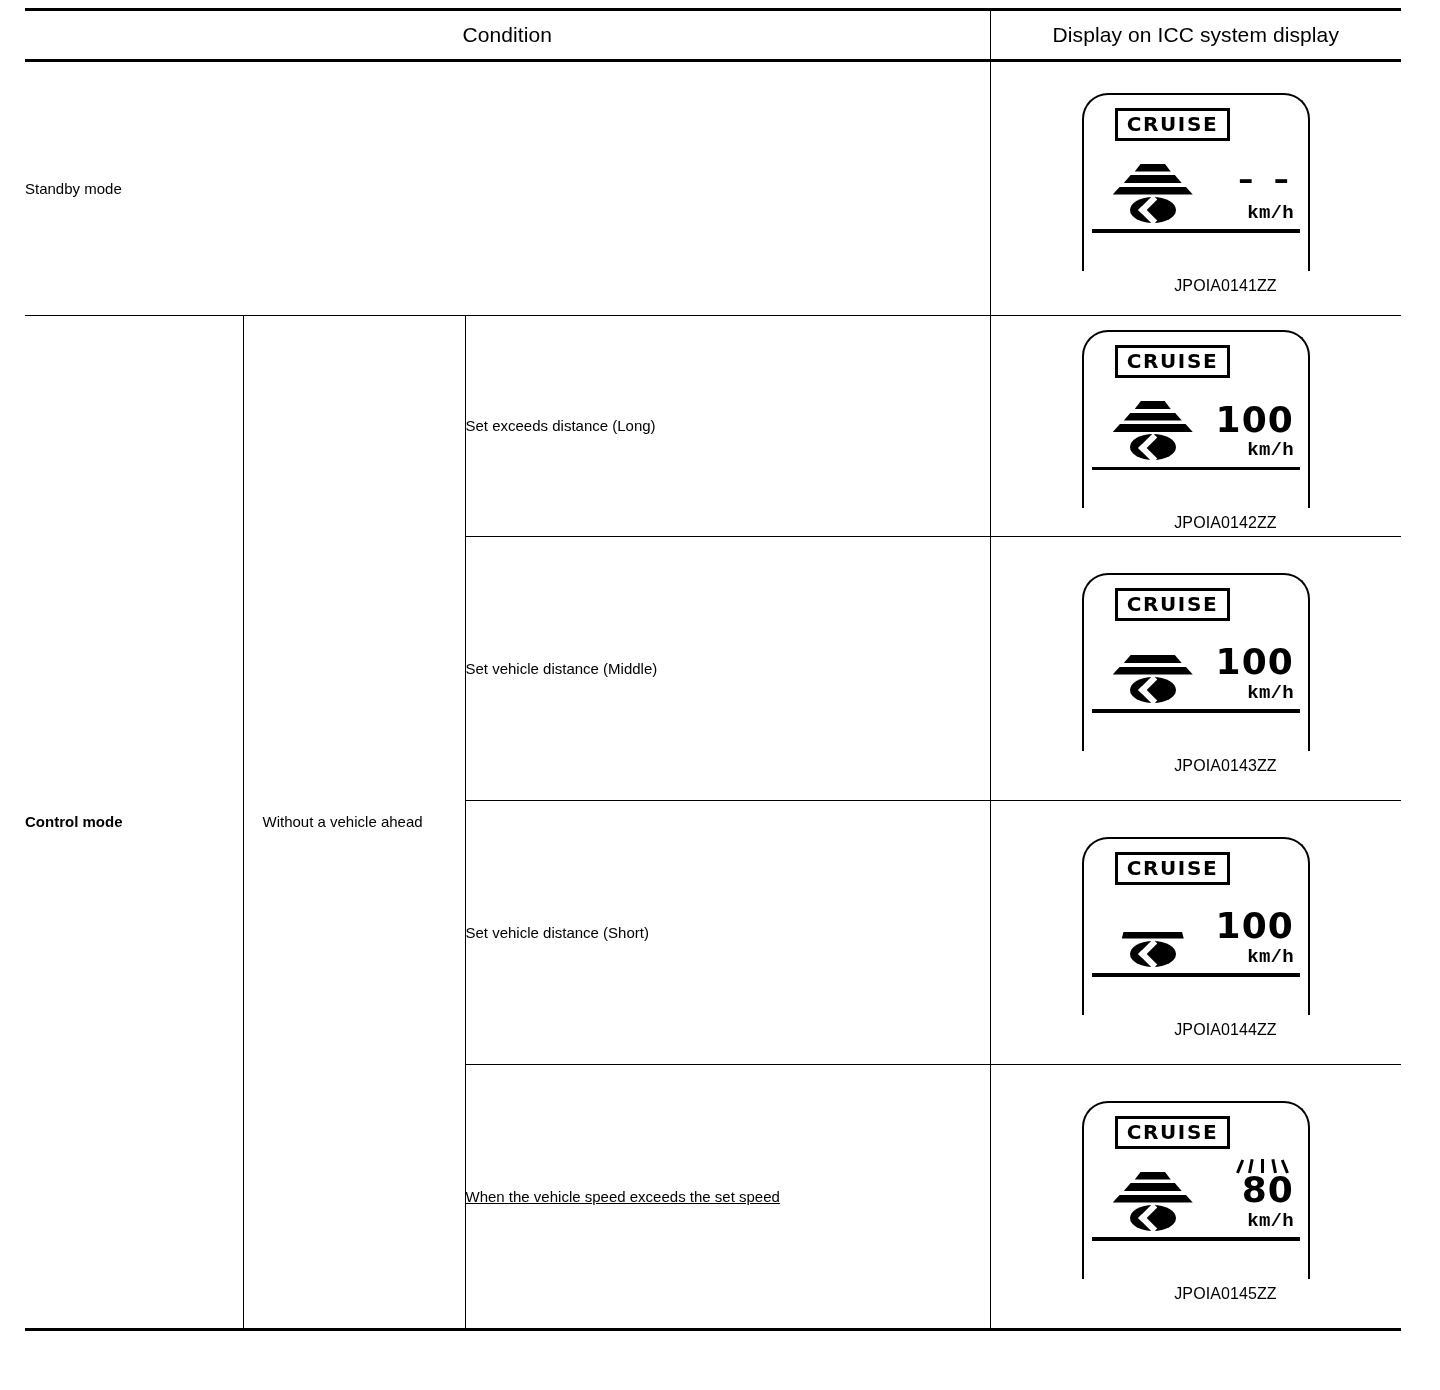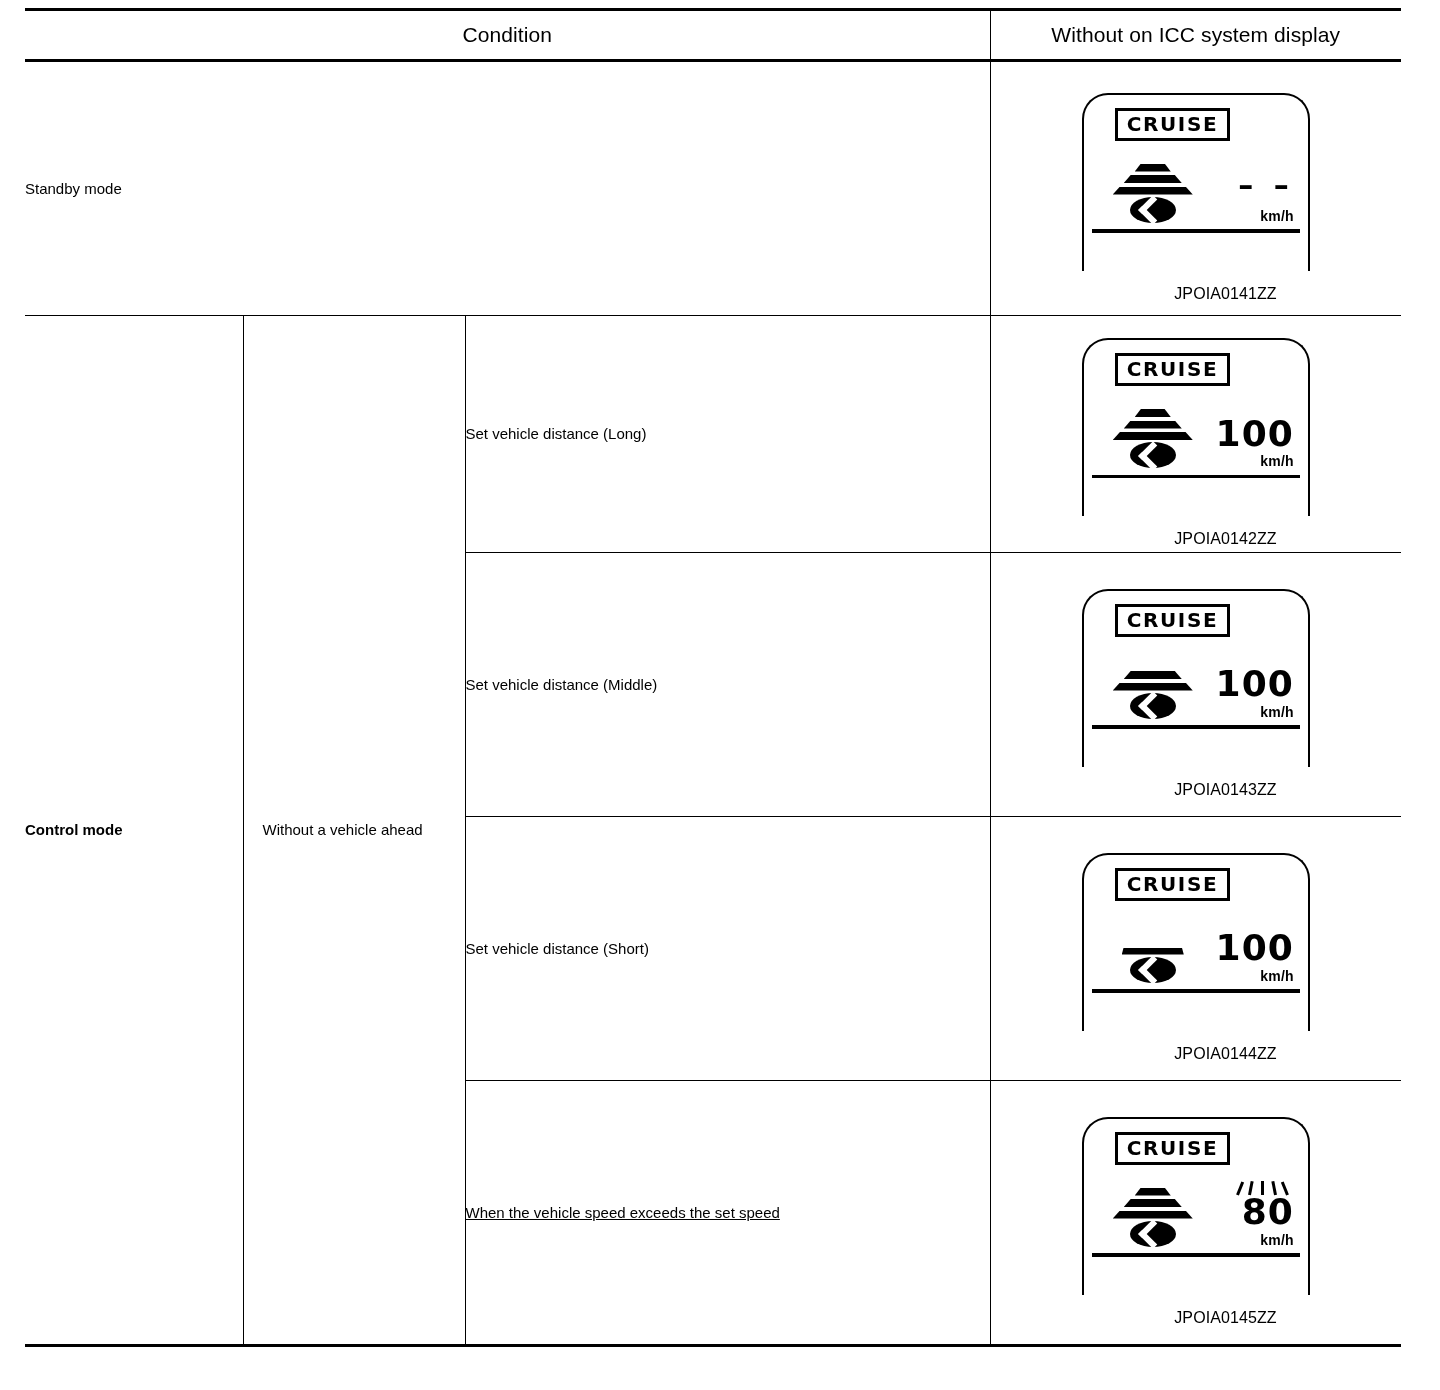--- a/index.html
+++ b/index.html
@@ -73,21 +73,21 @@
     position: relative;
     width: 250px;
     margin: 0 auto;
     padding-top: 14px;
     padding-bottom: 4px;
   }
   .icc-panel {
     position: relative;
     width: 228px;
     height: 178px;
-    margin: 8px auto;
+    margin: 0 auto;
     box-sizing: border-box;
     border-left: 2.4px solid #000;
     border-right: 2.4px solid #000;
     border-top: 2.4px solid #000;
     border-bottom: none;
     border-top-left-radius: 26px;
     border-top-right-radius: 26px;
   }
 
   
@@ -171,26 +171,26 @@
     letter-spacing: 1px;
     font-family: "DejaVu Sans", sans-serif;
   }
   .speed-value.dashes {
     font-size: 30px;
     line-height: 1.1;
     letter-spacing: 5px;
     padding-bottom: 4px;
   }
   .speed-unit {
-    font-size: 14px;
+    font-size: 19px;
     font-weight: bold;
     letter-spacing: .2px;
     line-height: 1.2;
     padding-top: 3px;
-    font-family: Liberation Sans, sans-serif;
+    font-family: Liberation Mono, monospace;
   }
 
   
   .blink-rays {
     position: relative;
     height: 17px;
     width: 62px;
     margin-left: auto;
     margin-bottom: 1px;
   }
@@ -237,21 +237,21 @@
     <colgroup>
       <col style="width:218px">
       <col style="width:222px">
       <col style="width:525px">
       <col style="width:411px">
     </colgroup>
 
     <thead>
       <tr>
         <th class="hdr-cell rule-thick-top rule-thick-bottom" colspan="3">Condition</th>
-        <th class="hdr-cell rule-thick-top rule-thick-bottom vline-left">Without on ICC system display</th>
+        <th class="hdr-cell rule-thick-top rule-thick-bottom vline-left">Display on ICC system display</th>
       </tr>
     </thead>
 
     <tbody>
 
       <tr>
         <td class="txt-cell rule-thin-bottom" colspan="3" style="height:253px;">Standby mode</td>
         <td class="icc-cell rule-thin-bottom vline-left">
           <div class="icc-fig">
             <div class="icc-panel">
@@ -271,21 +271,21 @@
               <div class="baseline"></div>
             </div>
             <div class="fig-ref">JPOIA0141ZZ</div>
           </div>
         </td>
       </tr>
 
       <tr>
         <td class="txt-cell rule-thick-bottom" rowspan="4" style="height:263px;font-weight:bold;">Control mode</td>
         <td class="txt-cell pad-left-lg rule-thick-bottom vline-left" rowspan="4">Without a vehicle ahead</td>
-        <td class="txt-cell rule-thin-bottom vline-left">Set vehicle distance (Long)</td>
+        <td class="txt-cell rule-thin-bottom vline-left">Set exceeds distance (Long)</td>
         <td class="icc-cell rule-thin-bottom vline-left">
           <div class="icc-fig">
             <div class="icc-panel">
               <div class="cruise-badge">CRUISE</div>
               <div class="dist-icon">
                 <div class="dist-bars">
                   <div class="bar bar-1"></div>
                   <div class="bar bar-2"></div>
                   <div class="bar bar-3"></div>
                 </div>

